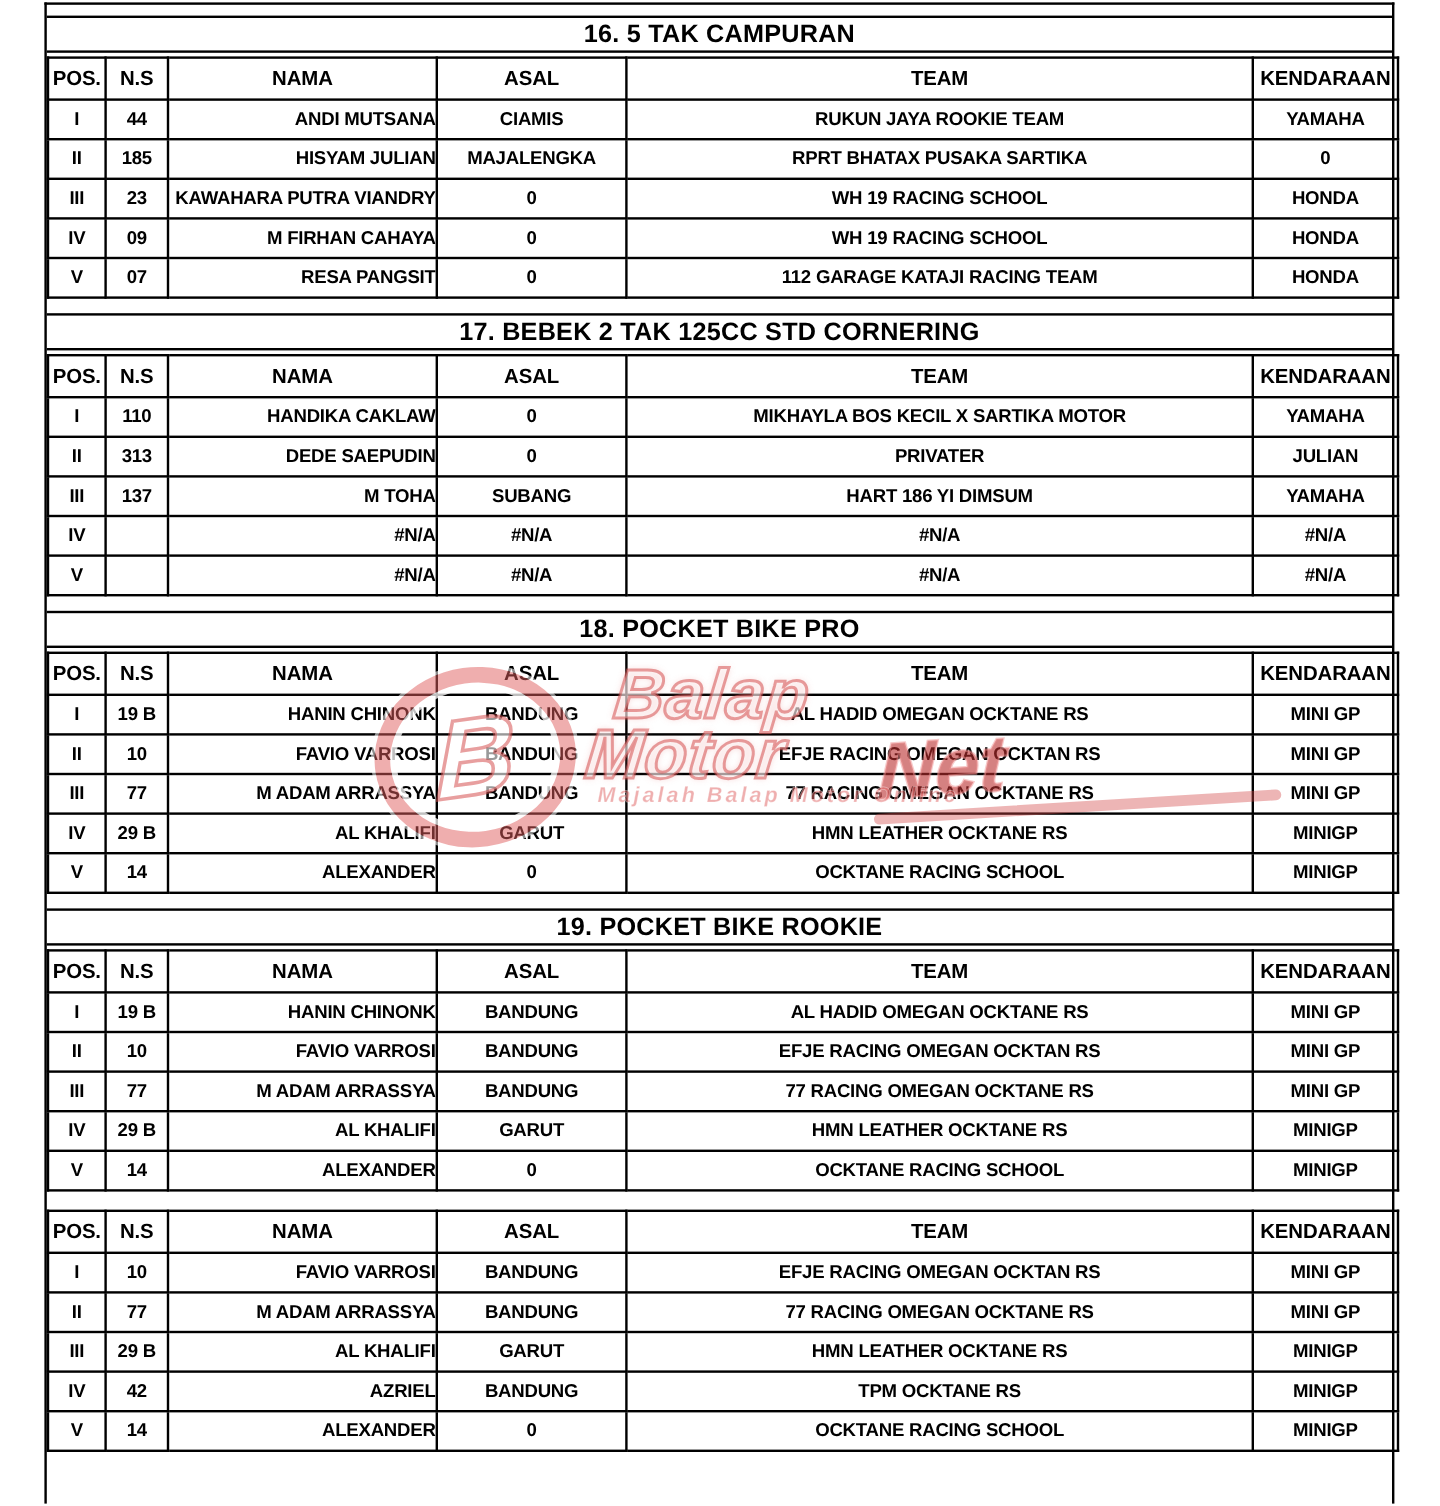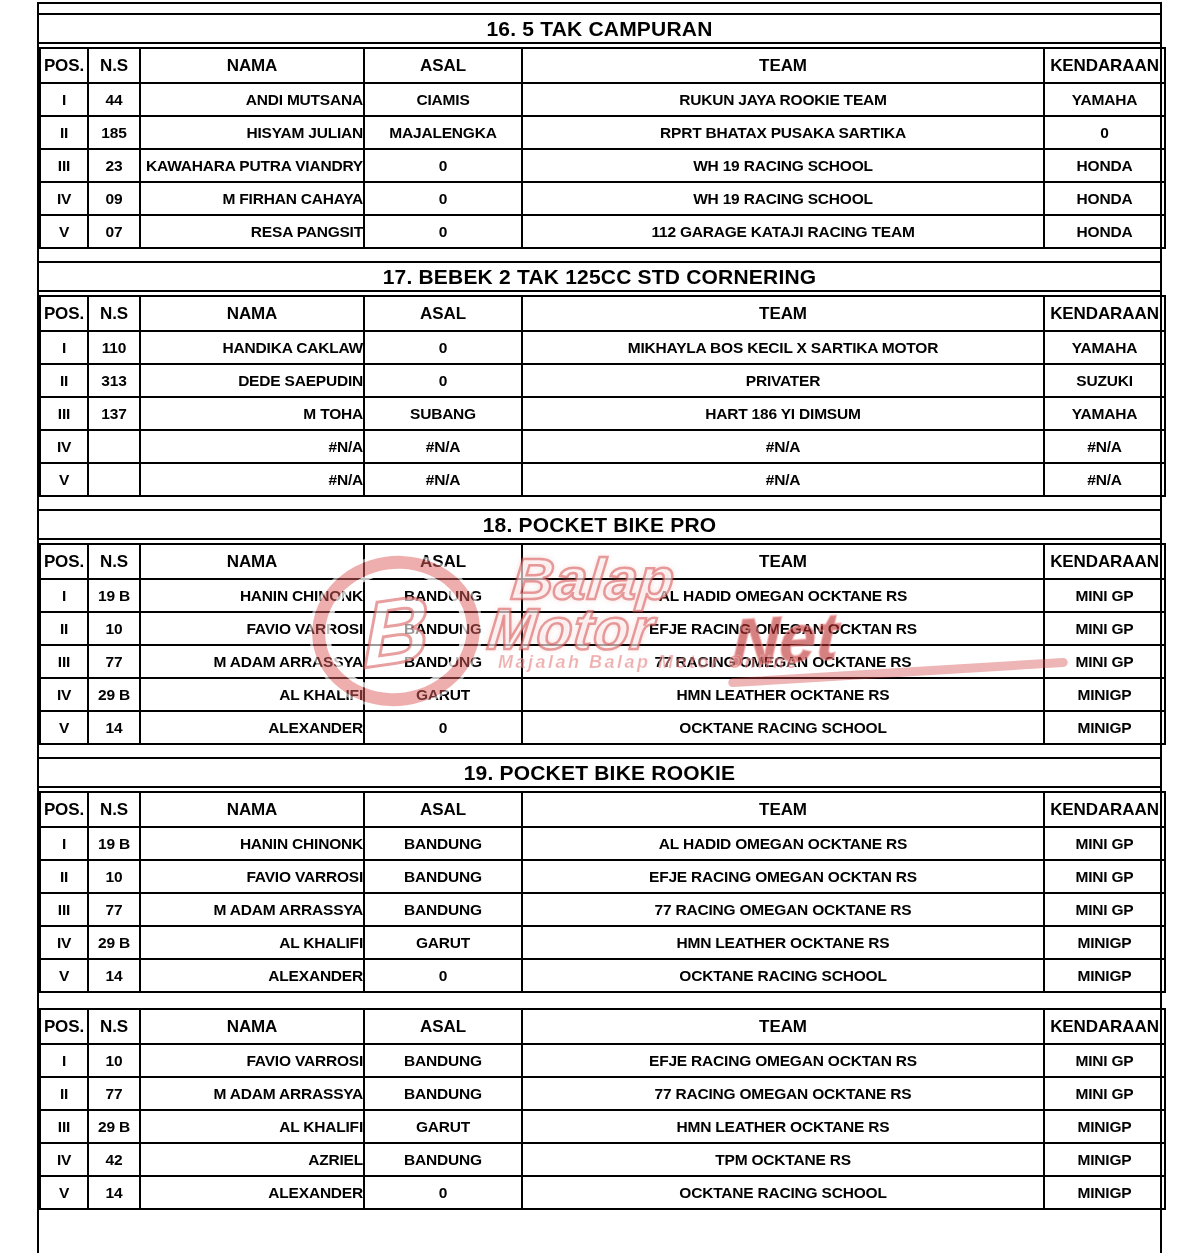--- a/index.html
+++ b/index.html
@@ -172,21 +172,21 @@
             <td>0</td>
             <td>MIKHAYLA BOS KECIL X SARTIKA MOTOR</td>
             <td>YAMAHA</td>
           </tr>
           <tr>
             <td>II</td>
             <td>313</td>
             <td class="left">DEDE SAEPUDIN</td>
             <td>0</td>
             <td>PRIVATER</td>
-            <td>SUZUKI</td>
+            <td>JULIAN</td>
           </tr>
           <tr>
             <td>III</td>
             <td>137</td>
             <td class="left">M TOHA</td>
             <td>SUBANG</td>
             <td>HART 186 YI DIMSUM</td>
             <td>YAMAHA</td>
           </tr>
           <tr>

